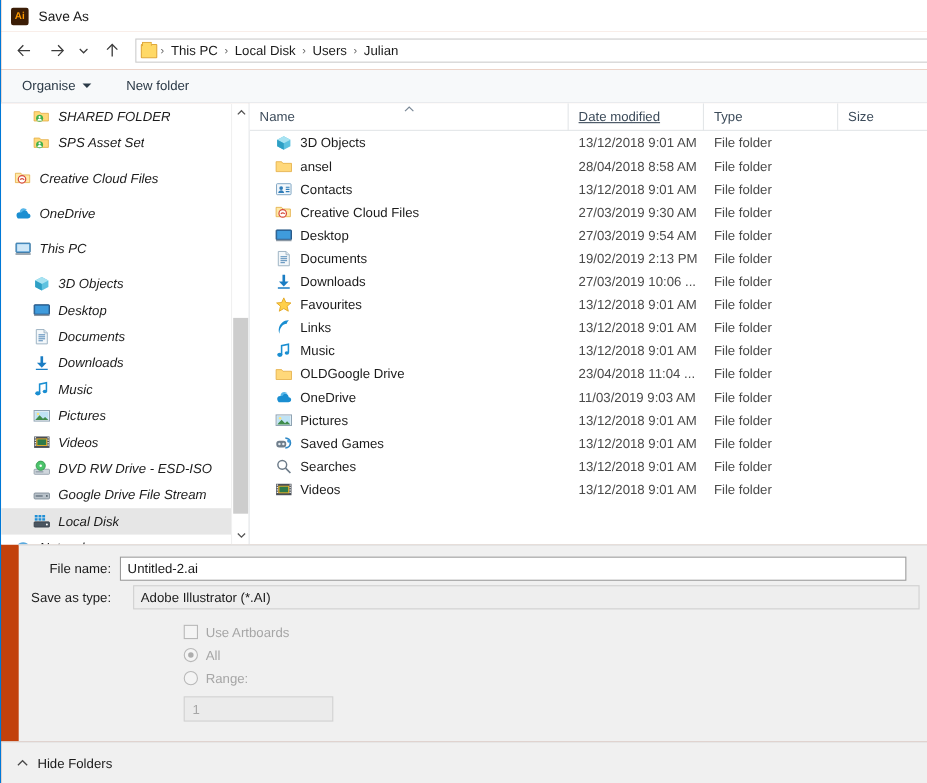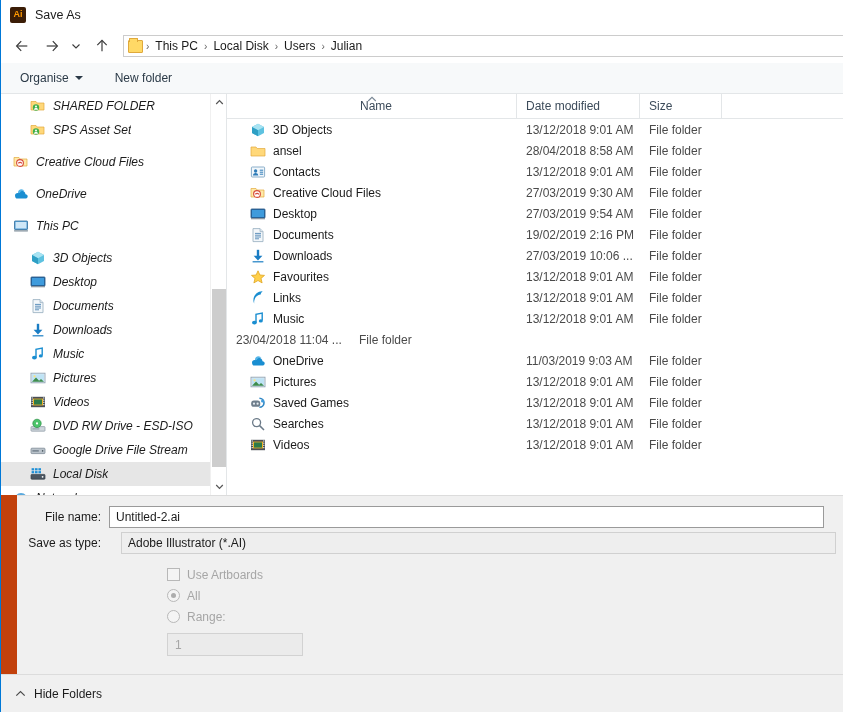--- a/index.html
+++ b/index.html
@@ -162,22 +162,22 @@
     display: flex; align-items: center;
     background: #ffffff;
   }
   .col {
     font-size: 12px; color: #3c4b5a;
     height: 25px; display: flex; align-items: center;
     padding-left: 9px;
     border-right: 1px solid #e3e6e8;
     position: relative;
   }
-  .col-name { width: 290px; justify-content: center; }
-  .col-date { width: 123px; }
+  .col-name { width: 290px; }
+  .col-date { width: 123px; text-decoration: underline; }
   .col-type { width: 122px; }
   .col-size { width: 82px; border-right: 1px solid #e3e6e8; }
   .sort-mark {
     position: absolute; left: 140px; top: 1px;
     color: #7a8896; font-size: 9px;
   }
   .rows { position: relative; }
   .row {
     height: 21px; display: flex; align-items: center;
     font-size: 12px; color: #1b1b1b;
@@ -527,20 +527,23 @@
           <span>Name</span>
           <span class="sort-mark">
             <svg width="10" height="7" viewBox="0 0 10 7">
                 <path d="M1.2 5 5 1.3 8.8 5" fill="none" stroke="#7a8896" stroke-width="1.1"></path>
               </svg>
           </span>
         </div>
         <div class="col col-date">
           <span>Date modified</span>
         </div>
+        <div class="col col-type">
+          <span>Type</span>
+        </div>
         <div class="col col-size">
           <span>Size</span>
         </div>
       </div>
       <div class="rows" id="file-rows">
           <div class="row">
             <div class="cell-name">
               <span class="row-ico">
                 <svg viewBox="0 0 16 16" class="ic">
                   <path d="M8 1.8 14 5v6L8 14.2 2 11V5z" fill="#5ec2e0"></path>
@@ -617,21 +620,21 @@
             <div class="cell-name">
               <span class="row-ico">
                 <svg viewBox="0 0 16 16" class="ic">
                   <path d="M3 1.6h7l3 3v10H3z" fill="#f3f7fa" stroke="#9fb4c4" stroke-width=".9"></path>
                   <path d="M10 1.6v3h3" fill="#dbe6ee" stroke="#9fb4c4" stroke-width=".8"></path>
                   <path d="M5 6.4h6M5 8.2h6M5 10h6M5 11.8h4" stroke="#4f86b5" stroke-width=".9"></path>
                 </svg>
               </span>
               <span>Documents</span>
             </div>
-            <div class="cell-date">19/02/2019 2:16 PM</div>
+            <div class="cell-date">19/02/2019 2:13 PM</div>
             <div class="cell-type">File folder</div>
             <div class="cell-size"></div>
           </div>
           <div class="row">
             <div class="cell-name">
               <span class="row-ico">
                 <svg viewBox="0 0 16 16" class="ic">
                   <path d="M8 1.8v7.4" stroke="#1a7dc4" stroke-width="2.4"></path>
                   <path d="M3.6 7.8 8 12.4l4.4-4.6z" fill="#1a7dc4"></path>
                   <path d="M2.6 13.8h10.8" stroke="#1a7dc4" stroke-width="1.2"></path>
@@ -678,20 +681,28 @@
                   <ellipse cx="10.8" cy="9.9" rx="2" ry="1.6" fill="#1a8ed1"></ellipse>
                 </svg>
               </span>
               <span>Music</span>
             </div>
             <div class="cell-date">13/12/2018 9:01 AM</div>
             <div class="cell-type">File folder</div>
             <div class="cell-size"></div>
           </div>
           <div class="row">
+            <div class="cell-name">
+              <span class="row-ico">
+                <svg viewBox="0 0 16 16" class="ic">
+                  <path d="M1 4h5l1.2 1.5H15V13H1z" fill="#ffd87a" stroke="#e3ab3e" stroke-width=".7"></path>
+                </svg>
+              </span>
+              <span>OLDGoogle Drive</span>
+            </div>
             <div class="cell-date">23/04/2018 11:04 ...</div>
             <div class="cell-type">File folder</div>
             <div class="cell-size"></div>
           </div>
           <div class="row">
             <div class="cell-name">
               <span class="row-ico">
                 <svg viewBox="0 0 16 16" class="ic">
                   <path d="M3.4 12.6h8.7c1.6 0 2.6-1 2.6-2.2 0-1.2-.9-2.1-2.2-2.2-.2-2-1.8-3.4-3.7-3.4-1.5 0-2.8.9-3.4 2.2-.2-.1-.5-.1-.7-.1C3.1 6.9 2 7.9 2 9.6c0 1.7 1.1 3 1.4 3z" fill="#1a8ed1"></path>
                   <path d="M6.8 7c.6-1.3 1.9-2.2 3.4-2.2.4 0 .8.1 1.2.2-.6-1-1.7-1.7-3-1.7-1.9 0-3.4 1.5-3.4 3.4 0 .2 0 .4.1.6.5-.2 1.1-.3 1.7-.3z" fill="#55b5e8"></path>

